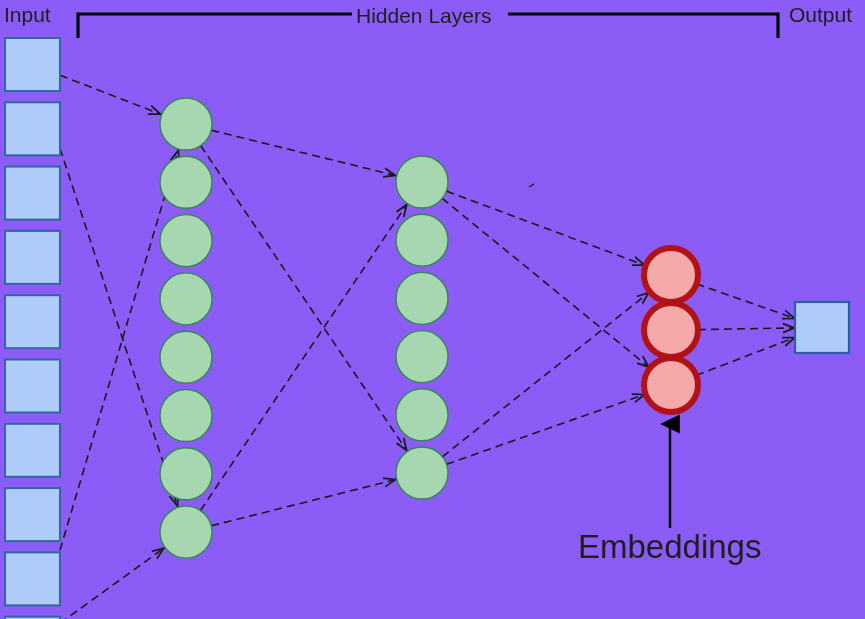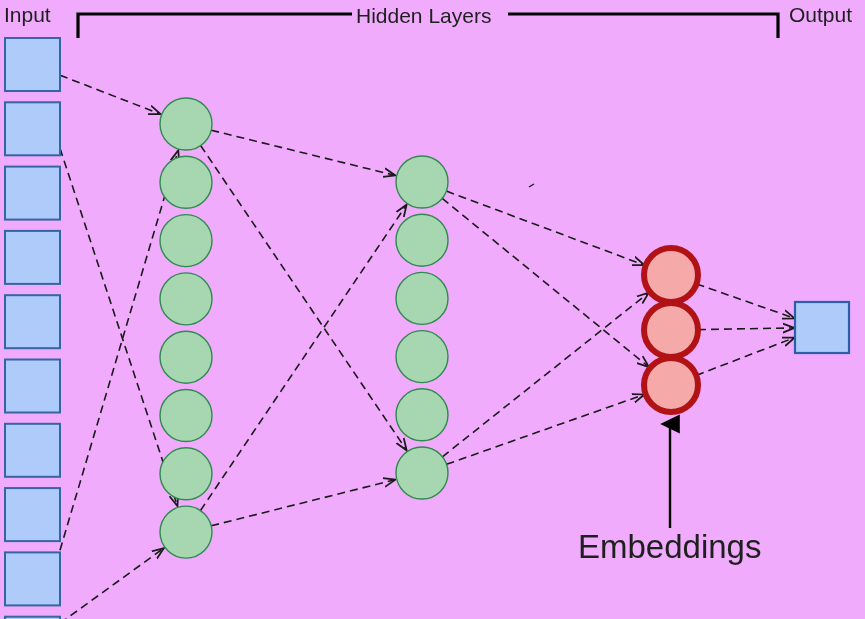--- a/index.html
+++ b/index.html
@@ -7,21 +7,21 @@
     padding: 0;
     background: #ffffff;
   }
   body {
     font-family: "Liberation Sans", sans-serif;
   }
   #canvas {
     position: relative;
     width: 865px;
     height: 619px;
-    background: #f0abfc;
+    background: #8b5cf6;
     overflow: hidden;
   }
   #diagram-svg {
     position: absolute;
     left: 0;
     top: 0;
     width: 865px;
     height: 619px;
   }
   .label-text {

